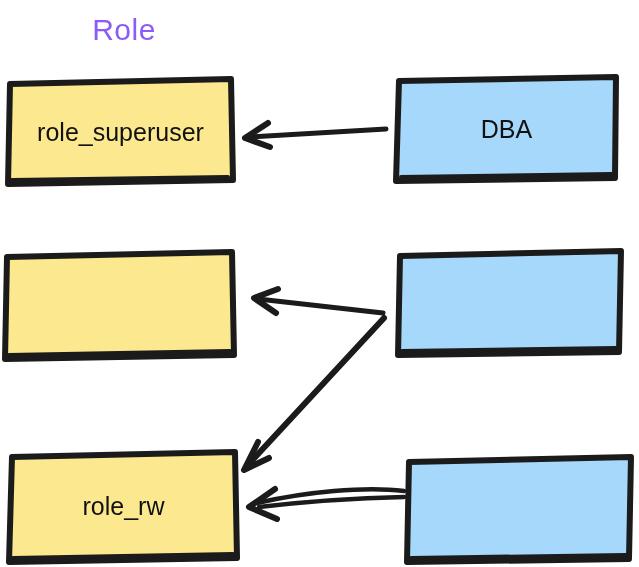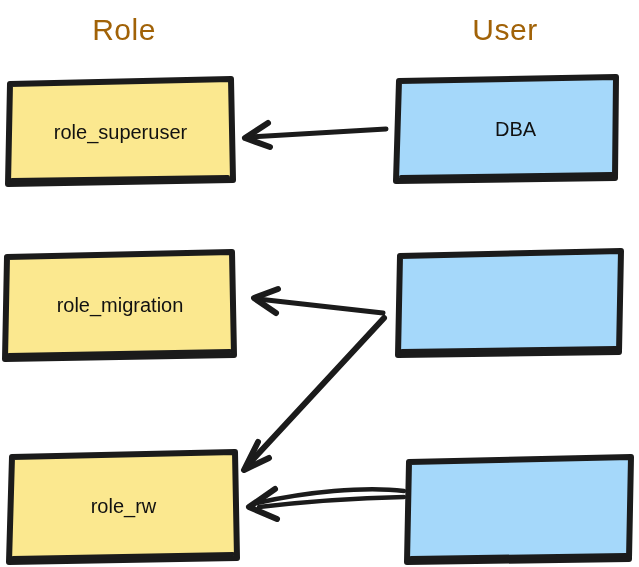--- a/index.html
+++ b/index.html
@@ -10,42 +10,41 @@
     background: #ffffff;
     font-family: "Liberation Sans", sans-serif;
     overflow: hidden;
   }
   .stage svg { position: absolute; left: 0; top: 0; }
   .col-header {
     position: absolute;
     text-align: center;
     font-size: 30px;
     font-weight: 400;
-    color: #a16207;
+    color: #8b5cf6;
     letter-spacing: 0.5px;
   }
   .box-label {
     position: absolute;
     display: flex;
     align-items: center;
     justify-content: center;
-    font-size: 20px;
+    font-size: 25px;
     font-weight: 400;
     color: #111111;
     pointer-events: none;
   }
   .ink-line { fill: none; stroke-linecap: round; stroke-linejoin: round; }
 </style>
 </head>
 <body>
 
 <div class="stage">
 
   <div class="col-header" style="left:41px; top:13px; width:166px;">Role</div>
-  <div class="col-header" style="left:422px; top:13px; width:166px;">User</div>
 
   <svg width="639" height="567" viewBox="0 0 639 567">
 
     <path d="M 10 84 L 231 79 L 233 180 L 8 184 Z" stroke-width="6" stroke-linejoin="round" fill="#FBE88F" stroke="#1b1b1b"></path>
     <path d="M 7 257 L 232 252 L 234 355 L 5 359 Z" stroke-width="6" stroke-linejoin="round" fill="#FBE88F" stroke="#1b1b1b"></path>
     <path d="M 12 457 L 235 452 L 237 558 L 9 562 Z" stroke-width="6" stroke-linejoin="round" fill="#FBE88F" stroke="#1b1b1b"></path>
 
     <path d="M 399 81 L 616 77 L 615 178 L 396 181 Z" stroke-width="6" stroke-linejoin="round" fill="#A5D8FA" stroke="#1b1b1b"></path>
     <path d="M 400 256 L 621 251 L 619 352 L 398 355 Z" stroke-width="6" stroke-linejoin="round" fill="#A5D8FA" stroke="#1b1b1b"></path>
     <path d="M 409 462 L 631 457 L 629 559 L 407 562 Z" stroke-width="6" stroke-linejoin="round" fill="#A5D8FA" stroke="#1b1b1b"></path>
@@ -75,18 +74,17 @@
     </g>
 
     <g>
       <path class="ink-line" stroke-width="4.5" d="M 404 491 C 365 486 305 492 257 503" stroke="#1b1b1b"></path>
       <path class="ink-line" stroke-width="4.5" d="M 404 497 C 360 498 310 501 259 507" stroke="#1b1b1b"></path>
       <path class="ink-line" stroke-width="6" d="M 275 489 L 249 507 L 277 519" stroke="#1b1b1b"></path>
     </g>
   </svg>
 
   <div class="box-label" style="left:8px; top:80px; width:225px; height:104px;">role_superuser</div>
-  <div class="box-label" style="left:6px; top:252px; width:228px; height:106px;">role_migration</div>
   <div class="box-label" style="left:10px; top:452px; width:227px; height:109px;">role_rw</div>
 
-  <div class="box-label" style="left:396px; top:78px; width:221px; height:103px;padding-left:9px;">DBA</div>
+  <div class="box-label" style="left:396px; top:78px; width:221px; height:103px;">DBA</div>
 
 </div>
 
 </body></html>

